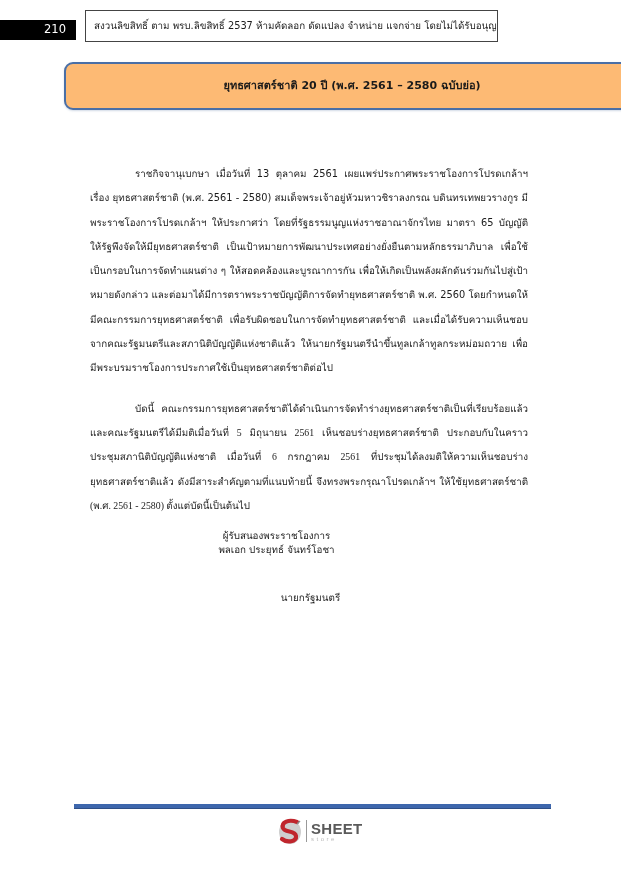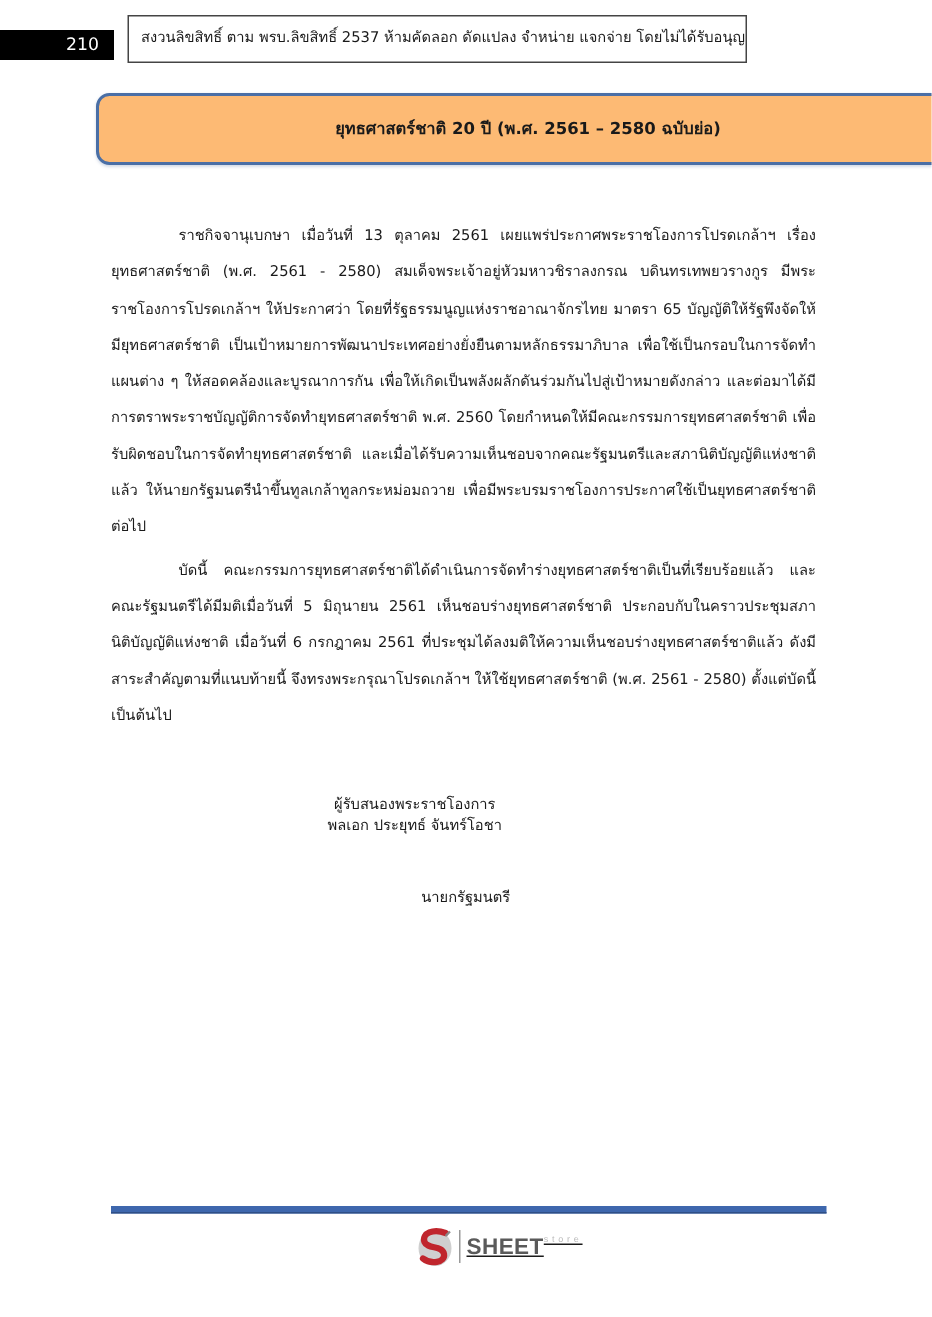--- a/index.html
+++ b/index.html
@@ -6,30 +6,30 @@
   body { width:621px; height:878px; position:relative; overflow:hidden;
          font-family:"DejaVu Sans", "Liberation Sans", sans-serif; color:#1a1a1a; }
   .page-num-block { position:absolute; left:0; top:20px; width:76px; height:20px; background:#000; }
   .page-num { position:absolute; right:10px; bottom:4px; color:#fff; font-size:11.5px; }
   .copyright-box { position:absolute; left:85px; top:10px; width:413px; height:32px; border:1px solid #444;
          background:#fff; box-sizing:border-box; font-size:9.8px; line-height:30px; padding-left:8px; white-space:nowrap; overflow:hidden; }
   .title-box { position:absolute; left:64px; top:62px; width:576px; height:48px; border:2px solid #4a6fa6;
          border-radius:9px; box-sizing:border-box; background:#fdba74; text-align:center; font-weight:bold;
          font-size:11px; line-height:44px; box-shadow:0 1px 2px rgba(80,110,160,.25); }
   .body { position:absolute; left:74px; top:146px; width:470px; font-size:9.8px; line-height:24.3px; }
-  .para { margin:0; text-align:justify; text-align-last:left; }
+  .para { margin:16px; text-align:justify; text-align-last:left; }
   .indent { text-indent:45px; }
-  .p2 { margin-top:4px; }
+  .p2 { margin-top:4px;font-family:Liberation Serif, serif; }
   .p3 { margin-top:6px; padding-left:45px; }
   .sign { position:absolute; left:0; width:553px; text-align:center; font-size:9.8px; }
   .footer-rule { position:absolute; left:74px; top:804px; width:477px; height:4px; background:#3e67ad; border-bottom:1px solid #2f4f86; }
   .logo { position:absolute; left:277px; top:815px; height:32px; display:flex; align-items:center; }
   .logo-s { width:26px; height:28px; position:relative; }
   .logo-sep { width:1px; height:22px; background:#999; margin:0 4px 0 3px; }
-  .logo-text { display:flex; flex-direction:row; line-height:1;text-decoration:underline; }
+  .logo-text { display:flex; flex-direction:column; line-height:1; }
   .logo-sheet { font-family:"Liberation Sans", sans-serif; font-weight:bold; font-size:15px; color:#5a5a5a; letter-spacing:.3px; }
   .logo-store { font-family:"Liberation Sans", sans-serif; font-size:6px; color:#bbb; letter-spacing:2.5px; }
 </style>
 </head>
 <body>
 
 <div class="page-num-block">
   <span class="page-num">210</span>
 </div>
 <div class="copyright-box">สงวนลิขสิทธิ์ ตาม พรบ.ลิขสิทธิ์ 2537 ห้ามคัดลอก ดัดแปลง จำหน่าย แจกจ่าย โดยไม่ได้รับอนุญาต</div>

